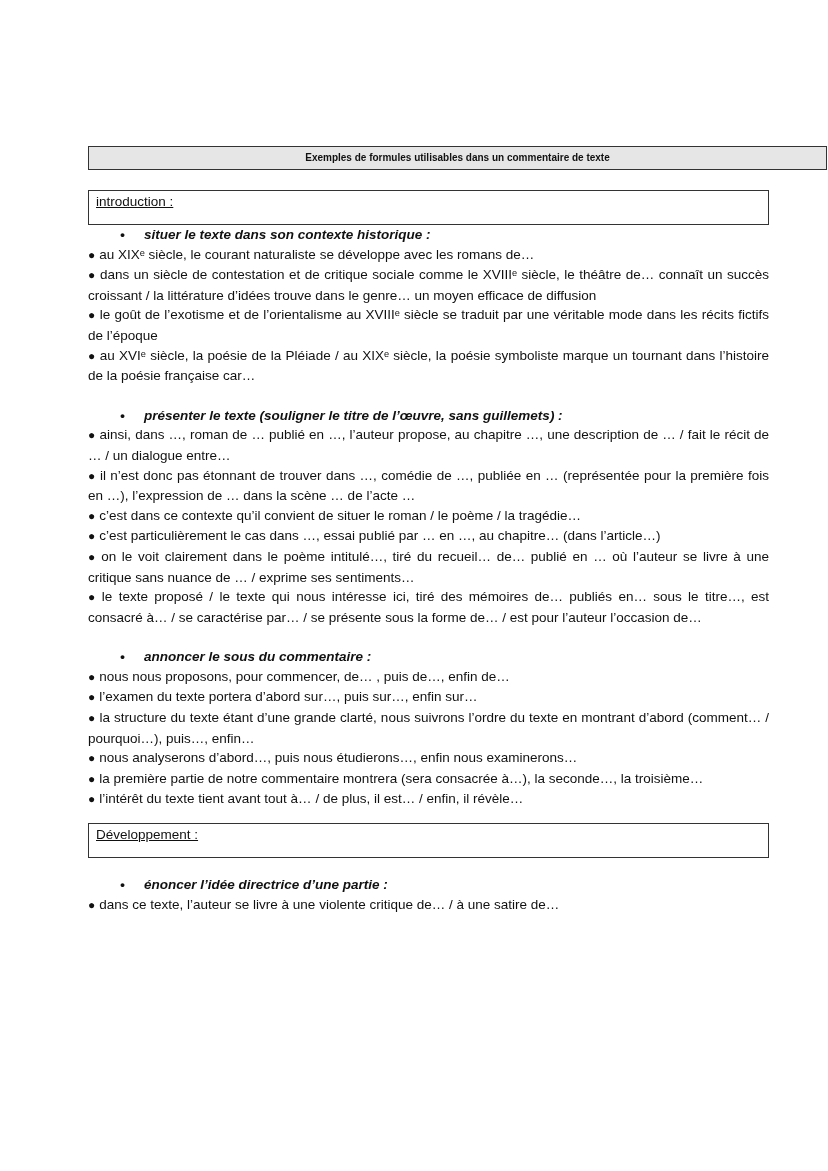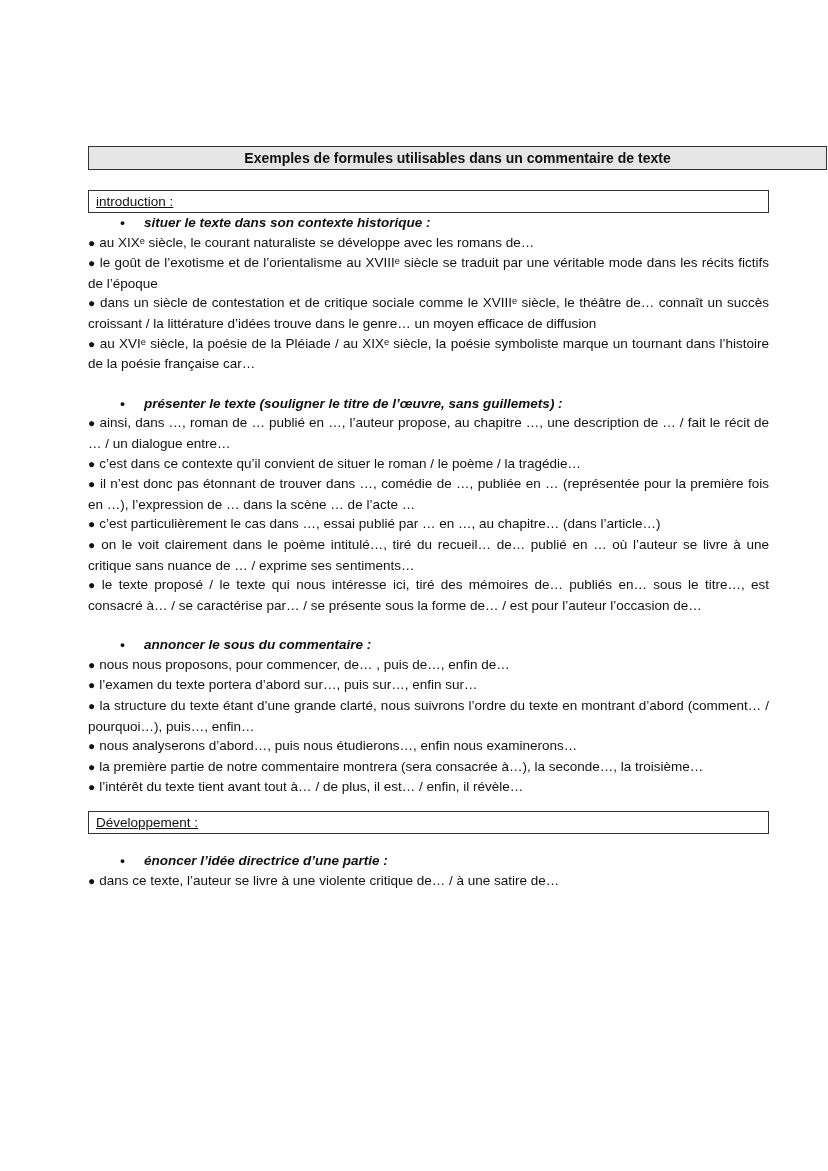--- a/index.html
+++ b/index.html
@@ -1,22 +1,22 @@
 <!DOCTYPE html>
 <html><head>
 <meta charset="utf-8">
 <style>
   html, body { margin: 0; padding: 0; background: #ffffff; }
   body { width: 828px; height: 1171px; position: relative; overflow: hidden;
          font-family: "Liberation Sans", sans-serif; color: #111; }
   .page { position: absolute; left: 88px; top: 146px; width: 681px; }
   .title-box { box-sizing: border-box; width: 739px; height: 24px; border: 1px solid #333;
-               background: #e6e6e6; text-align: center; font-weight: bold; font-size: 14px;
+               background: #e6e6e6; text-align: center; font-weight: bold; font-size: 10px;
                line-height: 22px; }
-  .section-box { box-sizing: border-box; width: 681px; height: 23px; border: 1px solid #333;
+  .section-box { box-sizing: border-box; width: 681px; height: 35px; border: 1px solid #333;
                  font-size: 13.5px; line-height: 21px; padding-left: 7px; }
   .section-box span { text-decoration: underline; }
   .sub { font-weight: bold; font-style: italic; font-size: 13.5px; line-height: 19.6px;
          padding-left: 32px; position: relative; }
   .sub .dot { position: absolute; left: 32px; top: 0; }
   .sub .txt { padding-left: 24px; }
   .item { font-size: 13.5px; line-height: 19.6px; text-align: justify; }
   .item .b { font-size: 12px; margin-right: 4px; }
   .gap { height: 20px; }
 </style>
@@ -24,28 +24,28 @@
 <body>
 
 <div class="page">
   <div class="title-box">Exemples de formules utilisables dans un commentaire de texte</div>
   <div style="height:20px"></div>
 
   <div class="section-box"><span>introduction :</span></div>
   <div id="sec0">
       <div class="sub"><span class="dot">•</span><span class="txt">situer le texte dans son contexte historique :</span></div>
       <div class="item"><span class="b">●</span><span>au XIXᵉ siècle, le courant naturaliste se développe avec les romans de…</span></div>
+      <div class="item"><span class="b">●</span><span>dans un siècle de contestation et de critique sociale comme le XVIIIᵉ siècle, le théâtre de… connaît un succès croissant / la littérature d’idées trouve dans le genre… un moyen efficace de diffusion</span></div>
       <div class="item"><span class="b">●</span><span>le goût de l’exotisme et de l’orientalisme au XVIIIᵉ siècle se traduit par une véritable mode dans les récits fictifs de l’époque</span></div>
-      <div class="item"><span class="b">●</span><span>dans un siècle de contestation et de critique sociale comme le XVIIIᵉ siècle, le théâtre de… connaît un succès croissant / la littérature d’idées trouve dans le genre… un moyen efficace de diffusion</span></div>
       <div class="item"><span class="b">●</span><span>au XVIᵉ siècle, la poésie de la Pléiade / au XIXᵉ siècle, la poésie symboliste marque un tournant dans l’histoire de la poésie française car…</span></div>
       <div class="gap"></div>
       <div class="sub"><span class="dot">•</span><span class="txt">présenter le texte (souligner le titre de l’œuvre, sans guillemets) :</span></div>
       <div class="item"><span class="b">●</span><span>ainsi, dans …, roman de … publié en …, l’auteur propose, au chapitre …, une description de … / fait le récit de … / un dialogue entre…</span></div>
+      <div class="item"><span class="b">●</span><span>il n’est donc pas étonnant de trouver dans …, comédie de …, publiée en … (représentée pour la première fois en …), l’expression de … dans la scène … de   l’acte …</span></div>
       <div class="item"><span class="b">●</span><span>c’est dans ce contexte qu’il convient de situer le roman / le poème / la tragédie…</span></div>
-      <div class="item"><span class="b">●</span><span>il n’est donc pas étonnant de trouver dans …, comédie de …, publiée en … (représentée pour la première fois en …), l’expression de … dans la scène … de   l’acte …</span></div>
       <div class="item"><span class="b">●</span><span>c’est particulièrement le cas dans …, essai publié par … en …, au chapitre… (dans l’article…)</span></div>
       <div class="item"><span class="b">●</span><span>on le voit clairement dans le poème intitulé…, tiré du recueil… de… publié en … où l’auteur se livre à une critique sans nuance de … / exprime ses sentiments…</span></div>
       <div class="item"><span class="b">●</span><span>le texte proposé / le texte qui nous intéresse ici, tiré des mémoires de… publiés en… sous le titre…, est consacré à… / se caractérise par… / se présente sous la forme de… / est pour l’auteur l’occasion de…</span></div>
       <div class="gap"></div>
       <div class="sub"><span class="dot">•</span><span class="txt">annoncer le sous du commentaire :</span></div>
       <div class="item"><span class="b">●</span><span>nous nous proposons, pour commencer, de… , puis de…, enfin de…</span></div>
       <div class="item"><span class="b">●</span><span>l’examen du texte portera d’abord sur…, puis sur…, enfin sur…</span></div>
       <div class="item"><span class="b">●</span><span>la structure du texte étant d’une grande clarté, nous suivrons l’ordre du texte en montrant d’abord (comment… / pourquoi…), puis…, enfin…</span></div>
       <div class="item"><span class="b">●</span><span>nous analyserons d’abord…, puis nous étudierons…, enfin nous examinerons…</span></div>
       <div class="item"><span class="b">●</span><span>la première partie de notre commentaire montrera (sera consacrée à…), la seconde…, la troisième…</span></div>

